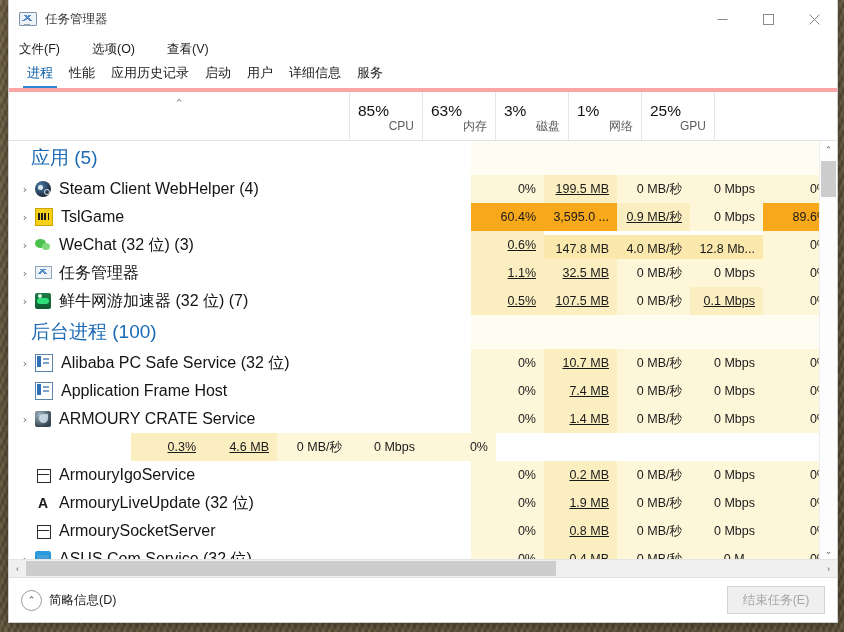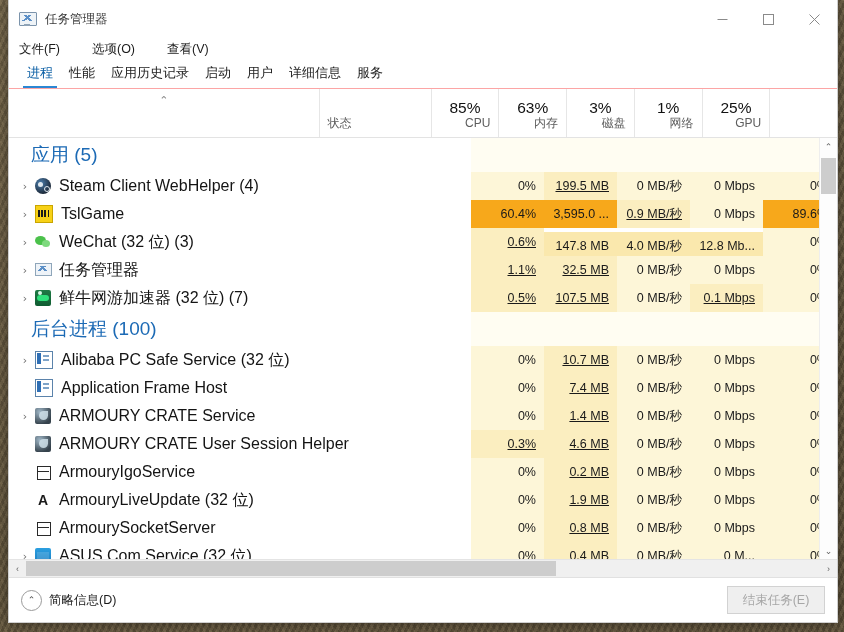--- a/index.html
+++ b/index.html
@@ -38,34 +38,34 @@
       linear-gradient(-40deg,transparent 45%,#5b8fc7 45%,#5b8fc7 62%,transparent 62%);
   }
   #titlebar .tb-icon .stand{position:absolute;left:5px;top:13px;width:6px;height:2px;background:#8fa3b6;}
   #titlebar .tb-title{font-size:12.5px;color:#3a3a3a;flex:1;}
   .wbtn{width:46px;height:30px;display:flex;align-items:center;justify-content:center;flex:none;}
   .wbtn svg{display:block;}
   
   #menubar{height:22px;flex:none;display:flex;align-items:center;padding-left:10px;background:#fff;gap:15px;}
   #menubar .mi{font-size:12.5px;color:#1b1b1b;margin-right:17px;}
   
-  #tabstrip{height:28px;flex:none;display:flex;align-items:flex-end;background:#fff;border-bottom:1px solid #fca5a5;padding-left:10px;}
+  #tabstrip{height:28px;flex:none;display:flex;align-items:flex-end;background:#fff;border-bottom:4px solid #fca5a5;padding-left:10px;}
   .tab{font-size:13px;color:#222;padding:2px 8px 6px 8px;position:relative;white-space:nowrap;}
   .tab.active{color:#0b5fa5;}
   .tab.active:after{content:"";position:absolute;left:4px;right:4px;bottom:0;height:2px;background:#2b87d3;}
   
   #hdrwrap{flex:none;background:#fff;border-bottom:1px solid #e3e3e3;position:relative;height:48px;}
   .hdr{display:flex;height:48px;box-sizing:border-box;}
   .hcell{
     box-sizing:border-box;position:relative;
     display:flex;flex-direction:column;justify-content:flex-end;
     padding:0 8px 6px 8px;border-left:1px solid #e6e6e6;
   }
   .hcell:first-child{border-left:none;}
-  .hcell .pct{font-size:15.5px;color:#111;line-height:1.05;text-align:center;}
+  .hcell .pct{font-size:15.5px;color:#111;line-height:1.05;text-align:left;}
   .hcell .lbl{font-size:12px;color:#5d5d5d;line-height:1.25;}
   .hcell.num .lbl{text-align:right;}
   .hcell .sortmark{
     position:absolute;top:6px;left:0;right:0;text-align:center;
     font-size:11px;color:#8a8a8a;line-height:1;
   }
   .col-name{width:340px;}
   .col-status{width:122px;}
   .col-num{width:73px;}
   
@@ -191,23 +191,20 @@
     <div class="tab">用户</div>
     <div class="tab">详细信息</div>
     <div class="tab">服务</div>
   </div>
 
   <div id="hdrwrap">
     <div class="hdr">
       <div class="hcell col-name">
         <div class="sortmark">⌃</div>
       </div>
-      <div class="hcell col-status">
-        <div class="lbl">状态</div>
-      </div>
       <div class="hcell col-num num">
         <div class="pct">85%</div>
         <div class="lbl">CPU</div>
       </div>
       <div class="hcell col-num num">
         <div class="pct">63%</div>
         <div class="lbl">内存</div>
       </div>
       <div class="hcell col-num num">
         <div class="pct">3%</div>
@@ -350,25 +347,20 @@
             <div class="pname">ARMOURY CRATE Service</div>
           </div>
           <div class="cell c-status white"></div>
           <div class="cell c-num h1">0%</div>
           <div class="cell c-num h2">1.4 MB</div>
           <div class="cell c-num h1">0 MB/秒</div>
           <div class="cell c-num h1">0 Mbps</div>
           <div class="cell c-num h1">0%</div>
         </div>
         <div class="row">
-          <div class="cell c-name">
-            <div class="chev blank"></div>
-            <div class="ico armoury"></div>
-            <div class="pname">ARMOURY CRATE User Session Helper</div>
-          </div>
           <div class="cell c-status white"></div>
           <div class="cell c-num h2">0.3%</div>
           <div class="cell c-num h2">4.6 MB</div>
           <div class="cell c-num h1">0 MB/秒</div>
           <div class="cell c-num h1">0 Mbps</div>
           <div class="cell c-num h1">0%</div>
         </div>
         <div class="row">
           <div class="cell c-name">
             <div class="chev blank"></div>

